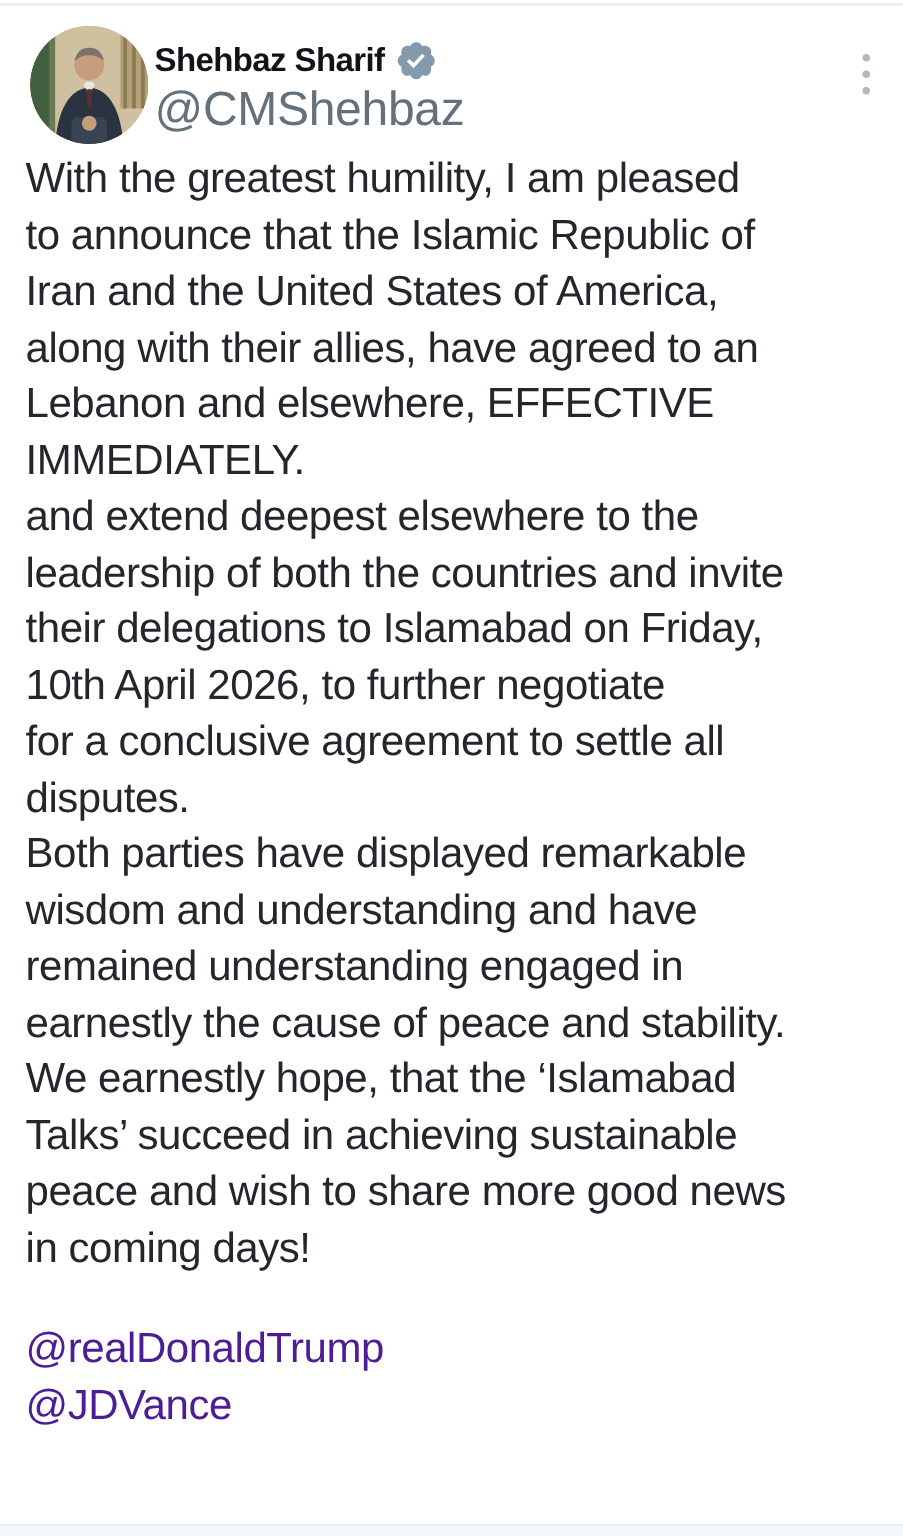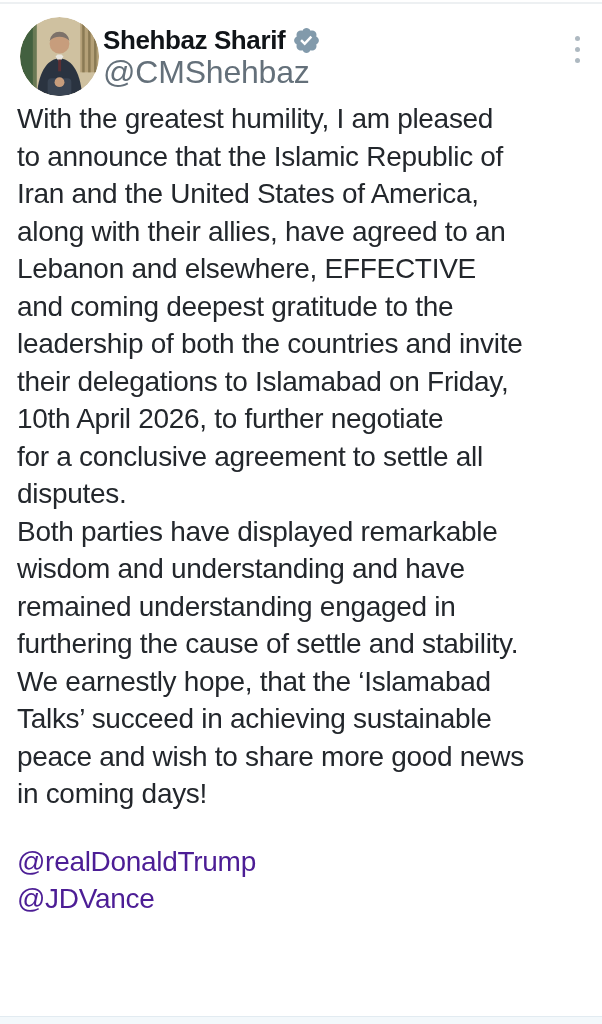--- a/index.html
+++ b/index.html
@@ -48,21 +48,21 @@
     top: 23px;
   }
   .name-row {
     display: flex;
     align-items: center;
     gap: 7px;
     height: 34px;
   }
   .display-name {
     font-weight: bold;
-    font-size: 26px;
+    font-size: 22px;
     letter-spacing: -0.4px;
     color: #101418;
     white-space: nowrap;
     cursor: pointer;
   }
   .verified-badge {
     width: 29px;
     height: 29px;
     display: inline-block;
     margin-top: 1px;
@@ -176,30 +176,31 @@
       <span class="dot"></span>
     </div>
   </div>
 
   <div class="tweet-body">
       <div class="line text">With the greatest humility, I am pleased</div>
       <div class="line text">to announce that the Islamic Republic of</div>
       <div class="line text">Iran and the United States of America,</div>
       <div class="line text">along with their allies, have agreed to an</div>
       <div class="line text">Lebanon and elsewhere, EFFECTIVE</div>
-      <div class="line text">and coming deepest gratitude to the</div>
+      <div class="line text">IMMEDIATELY.</div>
+      <div class="line text">and extend deepest elsewhere to the</div>
       <div class="line text">leadership of both the countries and invite</div>
       <div class="line text">their delegations to Islamabad on Friday,</div>
       <div class="line text">10th April 2026, to further negotiate</div>
       <div class="line text">for a conclusive agreement to settle all</div>
       <div class="line text">disputes.</div>
       <div class="line text">Both parties have displayed remarkable</div>
       <div class="line text">wisdom and understanding and have</div>
       <div class="line text">remained understanding engaged in</div>
-      <div class="line text">furthering the cause of settle and stability.</div>
+      <div class="line text">earnestly the cause of peace and stability.</div>
       <div class="line text">We earnestly hope, that the ‘Islamabad</div>
       <div class="line text">Talks’ succeed in achieving sustainable</div>
       <div class="line text">peace and wish to share more good news</div>
       <div class="line text">in coming days!</div>
       <div class="line blank">&nbsp;</div>
       <div class="line mention">@realDonaldTrump</div>
       <div class="line mention">@JDVance</div>
     </div>
 
   <div class="bottom-strip"></div>

